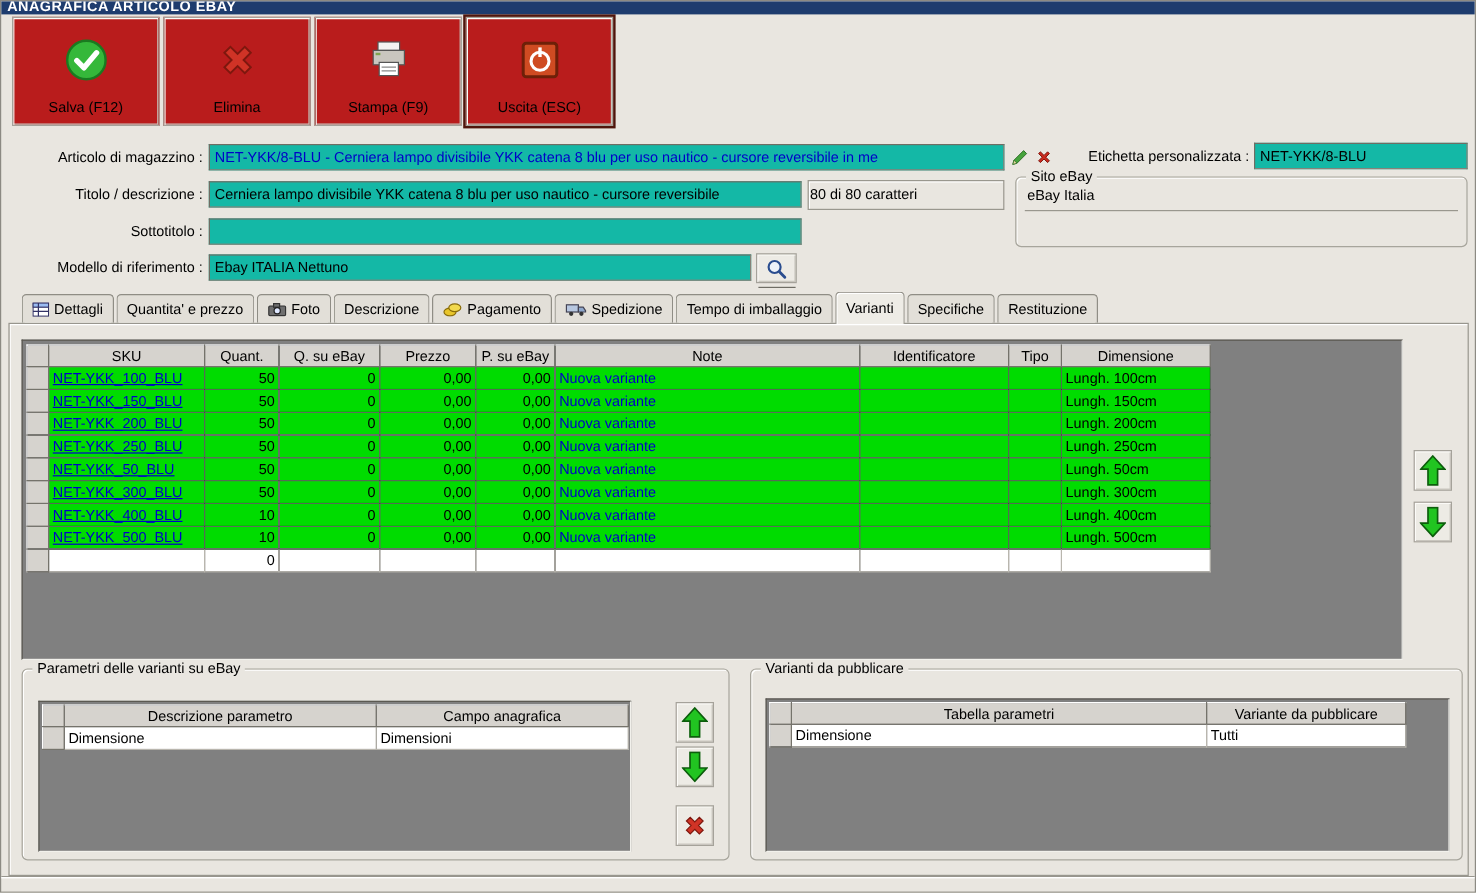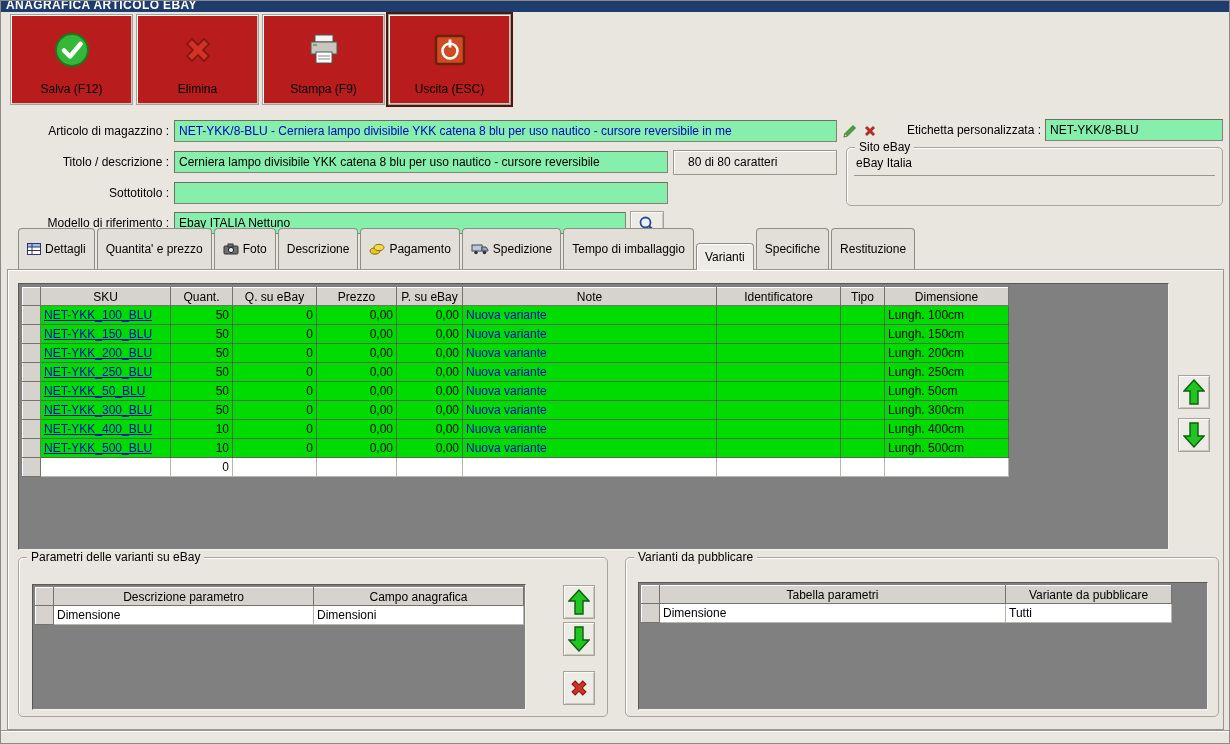--- a/index.html
+++ b/index.html
@@ -6,33 +6,33 @@
   body{width:1230px;height:744px;font-family:"Liberation Sans",sans-serif;background:#cfcdc6;}
   .win{position:relative;width:1230px;height:744px;background:var(--window-bg,#e9e6e0);border:1px solid #8c8a83;box-sizing:border-box;overflow:hidden;font-size:12px;color:#000;}
   .titlebar{position:absolute;left:0;top:0;width:100%;height:11px;background:var(--titlebar,#1e3c6e);overflow:hidden;}
   .titlebar .ttext{position:absolute;left:5px;top:-3px;color:#fff;font-weight:bold;font-size:12px;letter-spacing:.4px;white-space:nowrap;}
 
   .toolbtn{position:absolute;top:13px;width:123px;height:91px;display:flex;flex-direction:column;align-items:center;justify-content:flex-end;padding:0 0 8px 0;gap:11px;background:#b91c1c;border:1px solid #a5a29a;box-shadow:inset 1px 1px 0 #fcfbf8, inset -1px -1px 0 #c9c6be;cursor:pointer;font-family:inherit;font-size:12px;color:#000;}
   .toolbtn .icn{height:42px;display:flex;align-items:center;}
   .toolbtn.focused{outline:2px solid #4f150c;}
 
   .flabel{position:absolute;text-align:right;white-space:nowrap;}
-  .field{position:absolute;height:22px;box-sizing:border-box;background:#86efac;border:1px solid #858379;border-top-color:#6f6d64;border-left-color:#6f6d64;padding:2px 4px;font-family:inherit;font-size:12px;color:#000;}
+  .field{position:absolute;height:22px;box-sizing:border-box;background:#14b8a6;border:1px solid #858379;border-top-color:#6f6d64;border-left-color:#6f6d64;padding:2px 4px;font-family:inherit;font-size:12px;color:#000;}
   .field.bluetext{color:var(--link-blue,#0000c8);}
   .iconbtn{position:absolute;background:none;border:none;padding:0;margin:0;cursor:pointer;line-height:0;}
-  .panelbox{position:absolute;box-sizing:border-box;background:var(--window-bg,#e9e6e0);border:1px solid #99978e;box-shadow:inset 1px 1px 0 #fff;padding:4px 14px;white-space:nowrap;overflow:hidden;}
+  .panelbox{position:absolute;box-sizing:border-box;background:var(--window-bg,#e9e6e0);border:1px solid #99978e;box-shadow:inset 1px 1px 0 #fff;padding:4px 1px;white-space:nowrap;overflow:hidden;}
   .groupbox{position:absolute;box-sizing:border-box;border:1px solid #a7a59c;border-radius:5px;box-shadow:inset 1px 1px 0 #fff;}
   .groupbox>.legend{position:absolute;top:-8px;left:8px;background:var(--window-bg,#e9e6e0);padding:0 4px;white-space:nowrap;}
   .sitefield{position:absolute;left:7px;right:7px;top:5px;border-bottom:1px solid #99978e;padding:3px 2px 5px 2px;}
 
   .sqbtn{position:absolute;width:32px;height:34px;box-sizing:border-box;background:#edebe5;border:1px solid #a5a29a;box-shadow:inset 1px 1px 0 #fcfbf8, inset -1px -1px 0 #c9c6be;display:flex;align-items:center;justify-content:center;cursor:pointer;padding:0;}
   .btn-underline{position:absolute;height:1px;background:#6f6d65;}
 
   .tabs{position:absolute;left:17px;top:242px;height:27px;display:flex;align-items:flex-end;z-index:5;}
-  .tab{display:flex;align-items:center;gap:4px;height:41px;margin-bottom:1px;padding:0 8px;background:#e2dfd8;border:1px solid #8f8d85;border-bottom:none;border-radius:4px 4px 0 0;margin-right:2px;cursor:pointer;white-space:nowrap;box-sizing:border-box;}
+  .tab{display:flex;align-items:center;gap:4px;height:24px;margin-bottom:1px;padding:0 8px;background:#e2dfd8;border:1px solid #8f8d85;border-bottom:none;border-radius:4px 4px 0 0;margin-right:2px;cursor:pointer;white-space:nowrap;box-sizing:border-box;}
   .tab.active{height:27px;margin-bottom:0;background:#eeece6;box-shadow:inset 1px 1px 0 #fff;}
   .tabpanel{position:absolute;left:6px;top:268px;width:1217px;height:461px;box-sizing:border-box;border:1px solid #98968e;box-shadow:inset 1px 1px 0 #fff;background:var(--window-bg,#e9e6e0);}
 
   .darkpanel{position:absolute;box-sizing:border-box;background:var(--panel-gray,#808080);border:1px solid;border-color:#5b5952 #f2f1ec #f2f1ec #5b5952;padding:3px;}
   table.grid{border-collapse:collapse;table-layout:fixed;font-size:12px;}
   .grid th{box-sizing:border-box;background:var(--grid-header-bg,#d6d3ce);border:1px solid;border-color:#fff #75736b #75736b #fff;font-weight:normal;text-align:center;padding:1px 3px;height:18px;overflow:hidden;white-space:nowrap;}
   .grid td{box-sizing:border-box;padding:1px 3px;height:19px;overflow:hidden;white-space:nowrap;}
   .grid td.rowhdr{background:var(--grid-header-bg,#d6d3ce);border:1px solid;border-color:#fff #75736b #75736b #fff;}
   .grid td.gc{background:var(--variant-row-bg,#00dc00);border-right:1px solid rgba(0,70,0,.35);border-bottom:1px solid rgba(0,70,0,.35);}
   .grid td.wc{background:#fff;border-right:1px solid #b9b6ae;border-bottom:1px solid #b9b6ae;}

